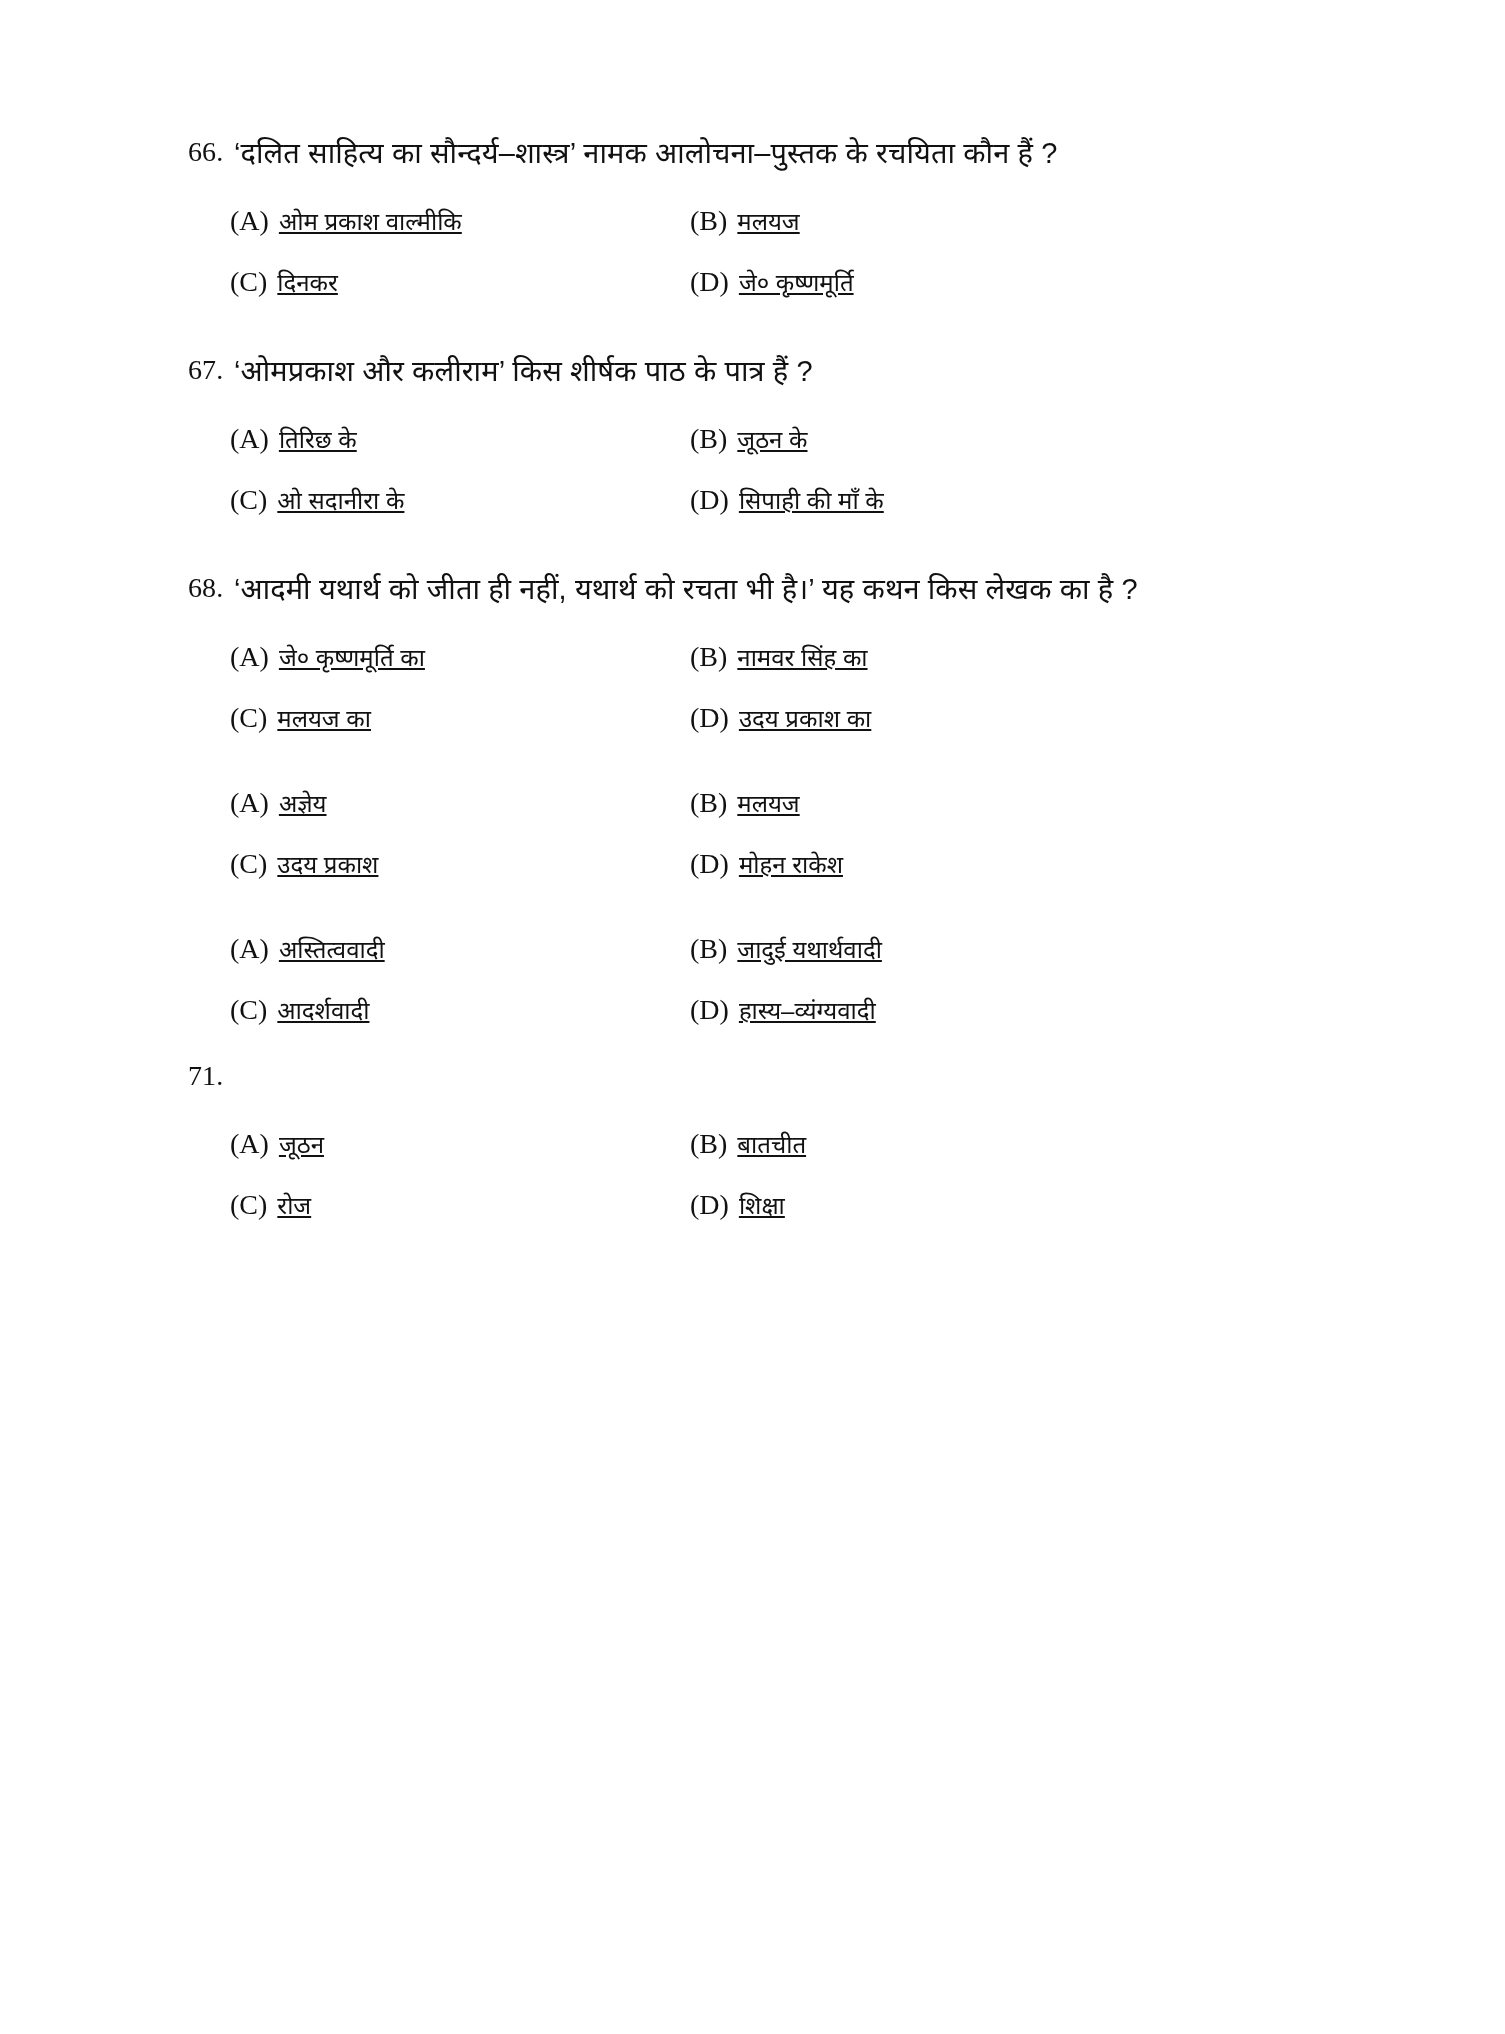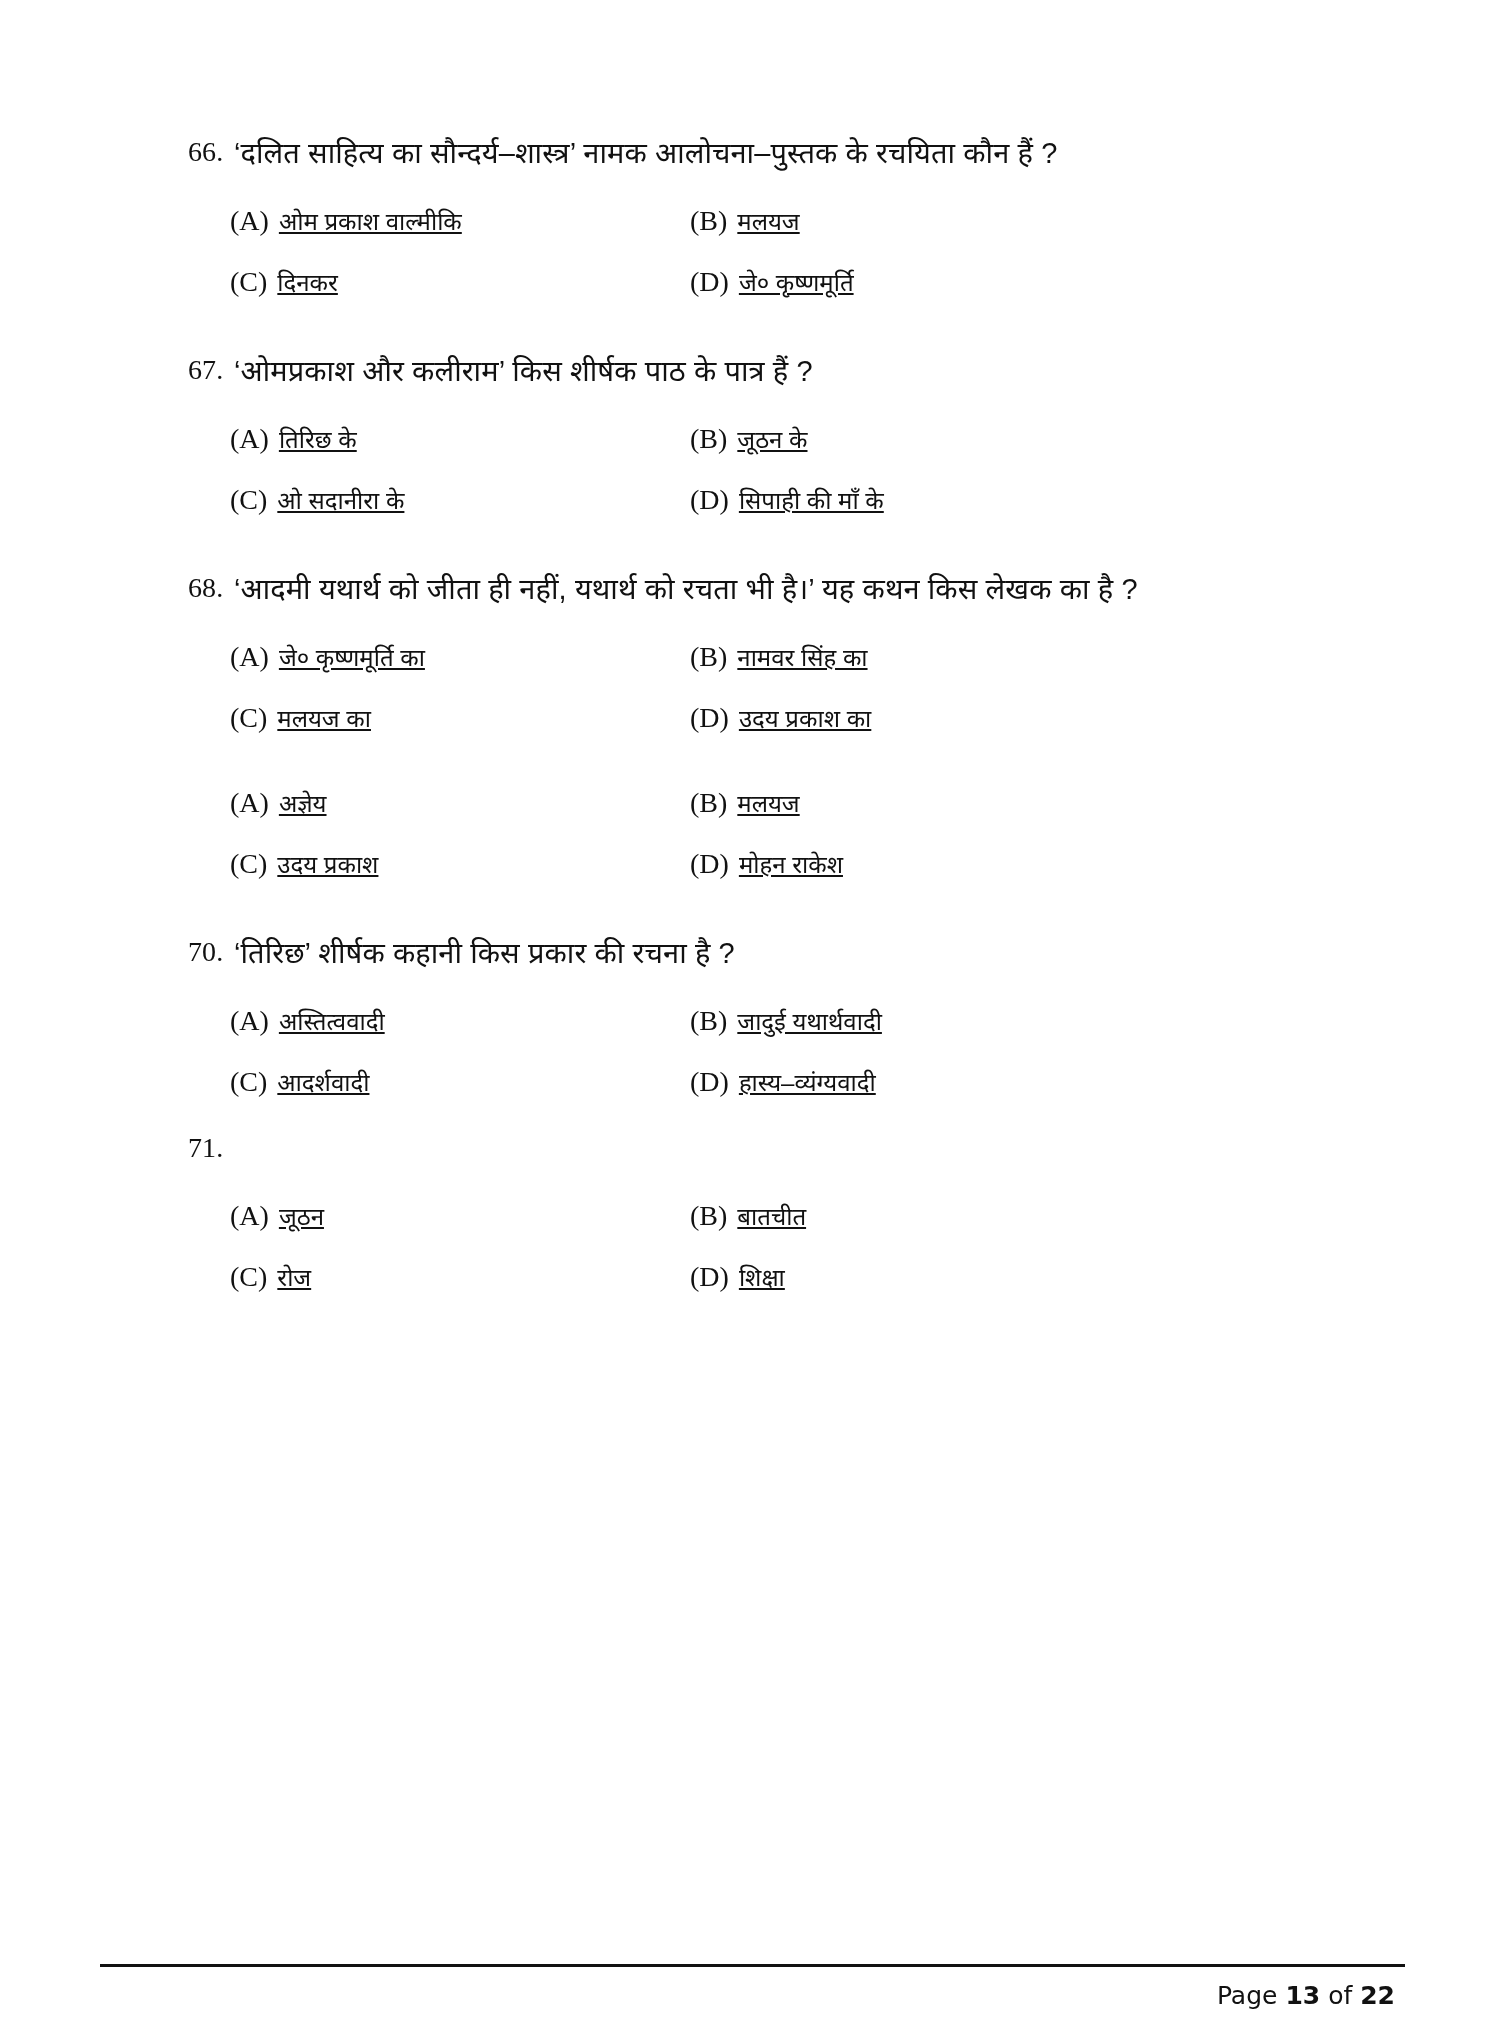--- a/index.html
+++ b/index.html
@@ -226,24 +226,20 @@
           </div>
           <div class="option right">
             <span class="opt-label">(D)</span>
             <span class="opt-text">मोहन राकेश</span>
           </div>
         </div>
       </div>
     </div>
 
     <div class="question-block q-spacer-small">
-      <div class="question-line">
-        <span class="q-num">70.</span>
-        <span class="q-text">‘तिरिछ’ शीर्षक कहानी किस प्रकार की रचना है ?</span>
-      </div>
       <div class="options">
         <div class="option-row">
           <div class="option left">
             <span class="opt-label">(A)</span>
             <span class="opt-text">अस्तित्ववादी</span>
           </div>
           <div class="option right">
             <span class="opt-label">(B)</span>
             <span class="opt-text">जादुई यथार्थवादी</span>
           </div>
@@ -284,23 +280,14 @@
           <div class="option right">
             <span class="opt-label">(D)</span>
             <span class="opt-text">शिक्षा</span>
           </div>
         </div>
       </div>
     </div>
 
   </div>
 
-  <div class="footer">
-    <hr class="footer-rule">
-    <div class="footer-text">
-      <span>Page</span>
-      <span class="pg-num">13</span>
-      <span>of</span>
-      <span class="pg-num">22</span>
-    </div>
-  </div>
 
 </div>
 
 </body></html>

